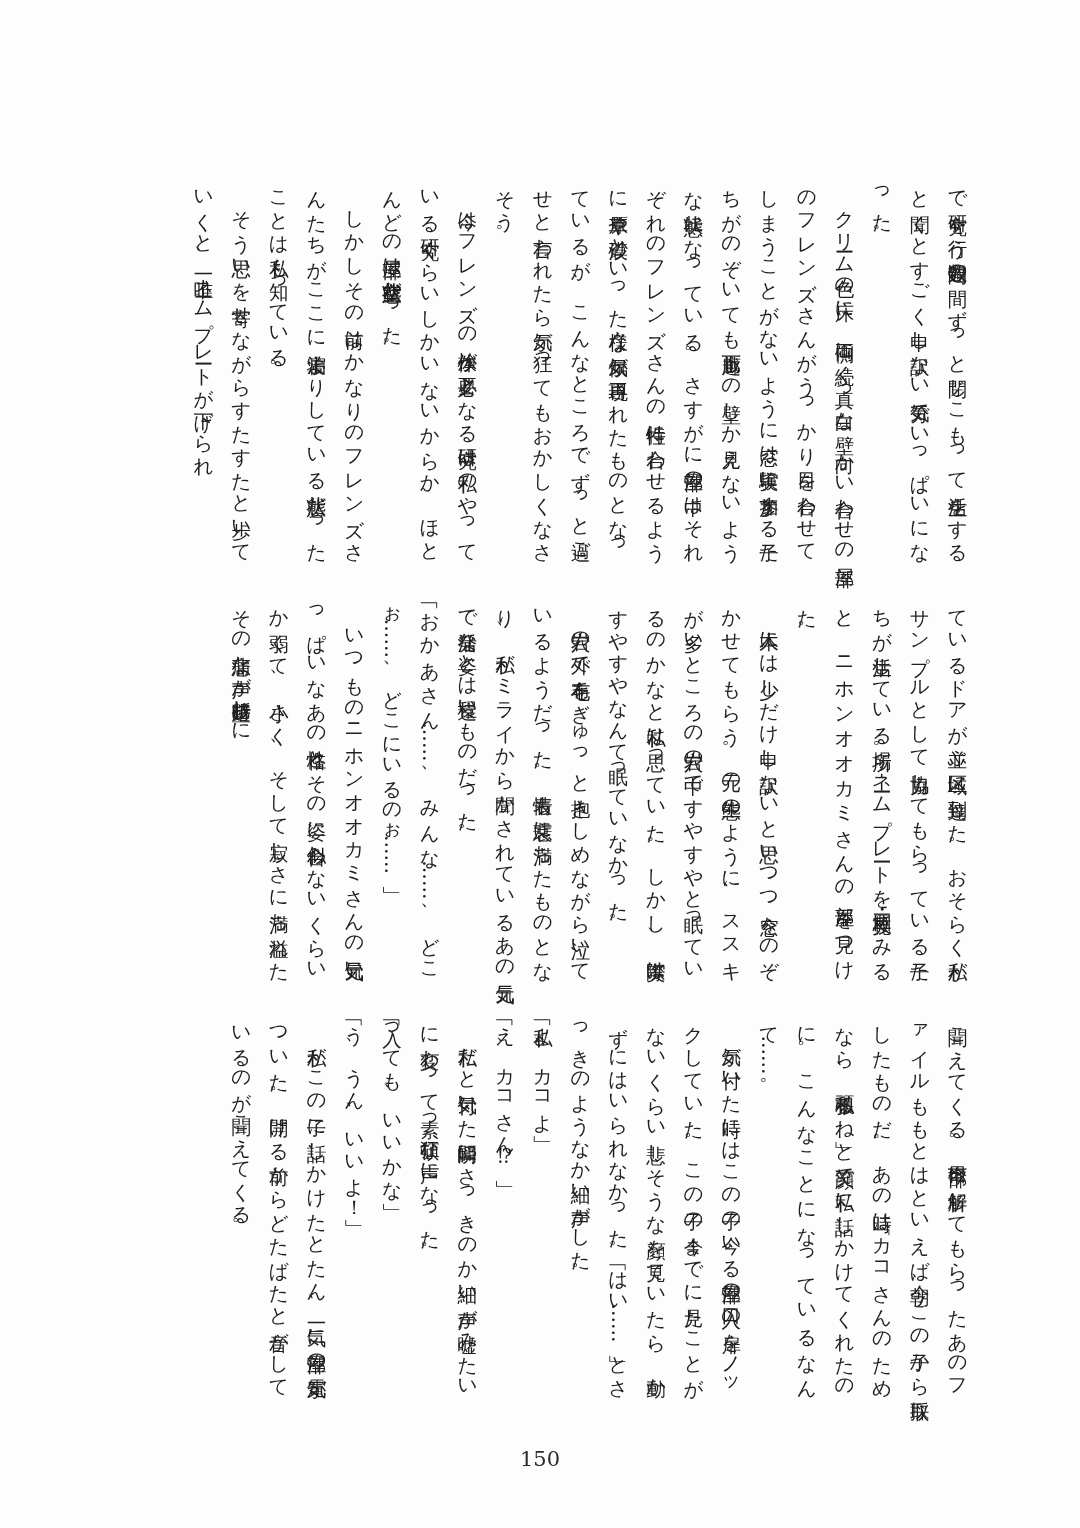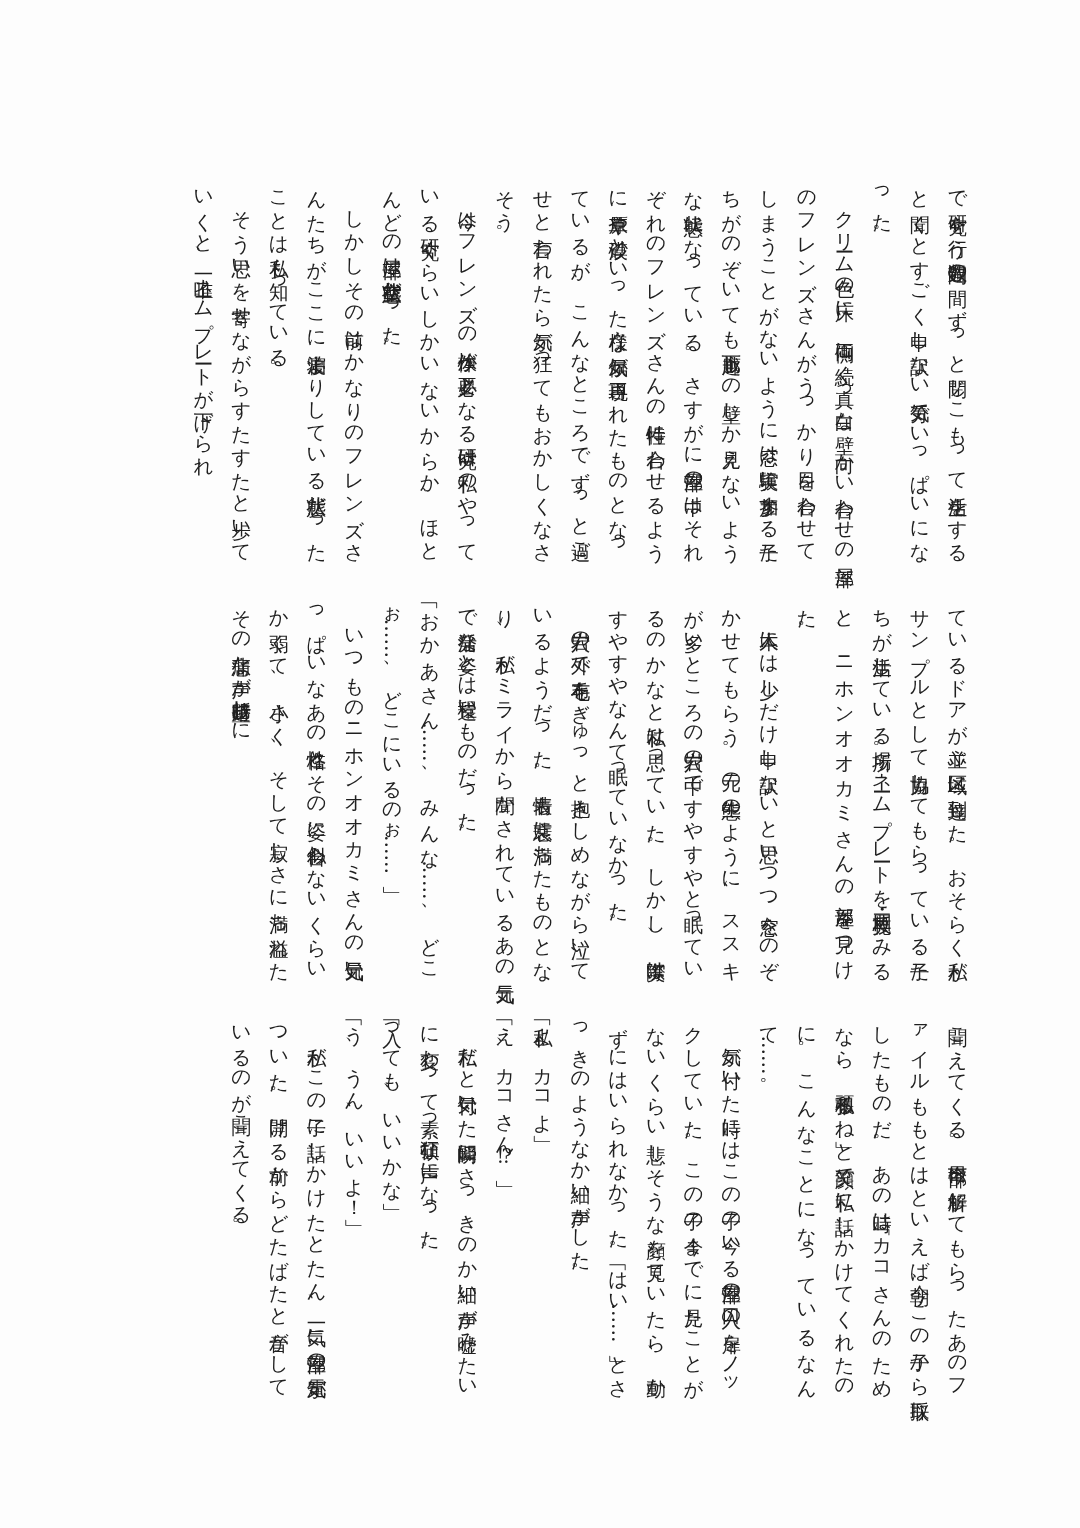--- a/index.html
+++ b/index.html
@@ -70,13 +70,14 @@
   <div class="text-block" id="block-2">
       <p>聞こえてくる。今日部下に解析してもらったあのファイルももとはといえば今朝、この子から採取したものだ。あの時は「カコさんのためなら、私頑張るね」と笑顔で私に話しかけてくれたのに。こんなことになっているなんて……。</p>
       <p class="indent">気が付いた時にはこの子の今いる部屋の入口の扉をノックしていた。この子の今までに見たことがないくらい悲しそうな顔を見ていたら、動かずにはいられなかった。「はい……」とさっきのようなか細い声がした。</p>
       <p>「私よ、カコよ」</p>
       <p>「え、カコさん⁉」</p>
       <p class="indent">私だと気付いた瞬間にさっきのか細い声が嘘みたいに変わって素っ頓狂な声になった。</p>
       <p>「入っても、いいかな」</p>
       <p>「う、うん、いいよ！」</p>
       <p class="indent">私がこの子に話しかけたとたん、一気に部屋の電気がついた。開ける前からどたばたと音がしているのが聞こえてくる。</p>
     </div>
+  <div class="page-number">150</div>
 </div>
 
 </body></html>

